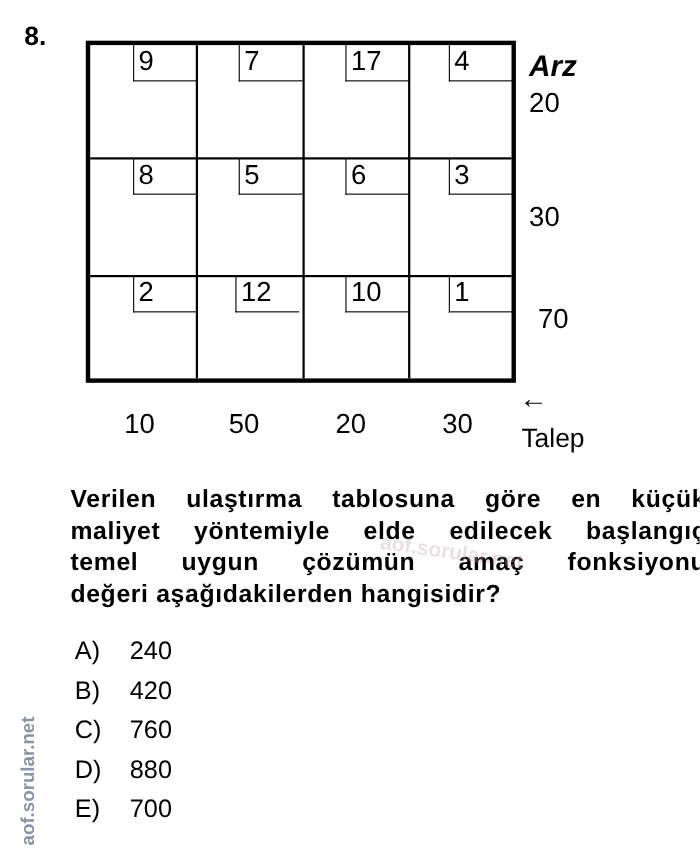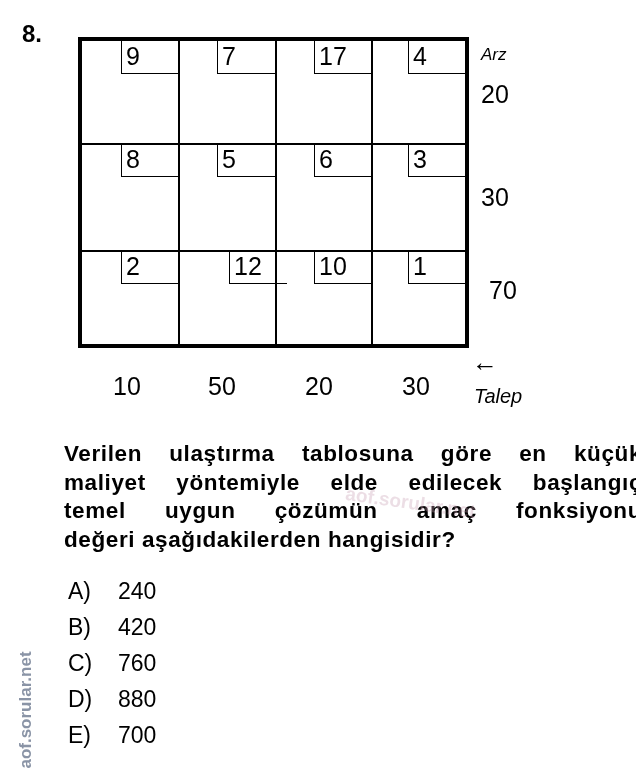--- a/index.html
+++ b/index.html
@@ -4,23 +4,23 @@
 <style>
   html, body { margin:0; padding:0; background:#ffffff; }
   body { width:636px; height:772px; position:relative; overflow:hidden; font-family:"Liberation Sans", sans-serif; color:#000; }
   .qnum { position:absolute; left:22px; top:20px; font-size:24px; font-weight:bold; }
   .grid { position:absolute; left:78px; top:37px; width:383px; height:303px; border:4px solid #000; }
   .vline { position:absolute; top:0; bottom:0; width:1.5px; background:#000; }
   .hline { position:absolute; left:0; right:0; height:1.5px; background:#000; }
   .cost { position:absolute; width:58px; height:33px; border-left:1.5px solid #000; border-bottom:1.5px solid #000; box-sizing:border-box; font-size:25px; line-height:30px; padding-left:4px; }
   .supply { position:absolute; font-size:25px; }
   .demand { position:absolute; top:372px; font-size:25px; }
-  .arz { position:absolute; left:481px; top:45px; font-size:17px; font-style:italic; }
+  .arz { position:absolute; left:481px; top:45px; font-size:27px; font-style:italic;font-weight:bold; }
   .arrow { position:absolute; left:472px; top:347px; font-size:26px; }
-  .talep { position:absolute; left:474px; top:385px; font-size:20px; font-style:italic; }
+  .talep { position:absolute; left:474px; top:385px; font-size:24px; }
   .question { position:absolute; left:64px; top:440px; width:578px; font-size:22.5px; font-weight:bold; line-height:28.5px; letter-spacing:0.6px; text-align:justify; }
   .question span.line { display:block; text-align:justify; text-align-last:justify; }
   .question span.line.last { text-align-last:left; }
   .watermark-mid { position:absolute; left:345px; top:492px; font-size:19px; font-weight:bold; color:rgba(200,160,180,0.35); transform:rotate(8deg); }
   .options { position:absolute; left:68px; top:578px; }
   .opt { height:36px; font-size:23px; display:flex; }
   .opt .letter { width:50px; }
   .side-wm { position:absolute; left:-33px; top:700px; transform:rotate(-90deg); font-size:17px; font-weight:bold; color:#8a94a6; white-space:nowrap; }
 </style>
 </head>
@@ -39,21 +39,21 @@
   <div class="cost" style="left:135px;top:0">7</div>
   <div class="cost" style="left:232px;top:0">17</div>
   <div class="cost" style="left:326px;top:0">4</div>
 
   <div class="cost" style="left:39px;top:103px">8</div>
   <div class="cost" style="left:135px;top:103px">5</div>
   <div class="cost" style="left:232px;top:103px">6</div>
   <div class="cost" style="left:326px;top:103px">3</div>
 
   <div class="cost" style="left:39px;top:210px">2</div>
-  <div class="cost" style="left:147px;top:210px">12</div>
+  <div class="cost" style="left:132px;top:210px">12</div>
   <div class="cost" style="left:232px;top:210px">10</div>
   <div class="cost" style="left:326px;top:210px">1</div>
 </div>
 
 <div class="arz">Arz</div>
 <div class="supply" style="left:481px;top:80px">20</div>
 <div class="supply" style="left:481px;top:183px">30</div>
 <div class="supply" style="left:489px;top:276px">70</div>
 
 <div class="demand" style="left:113px">10</div>

